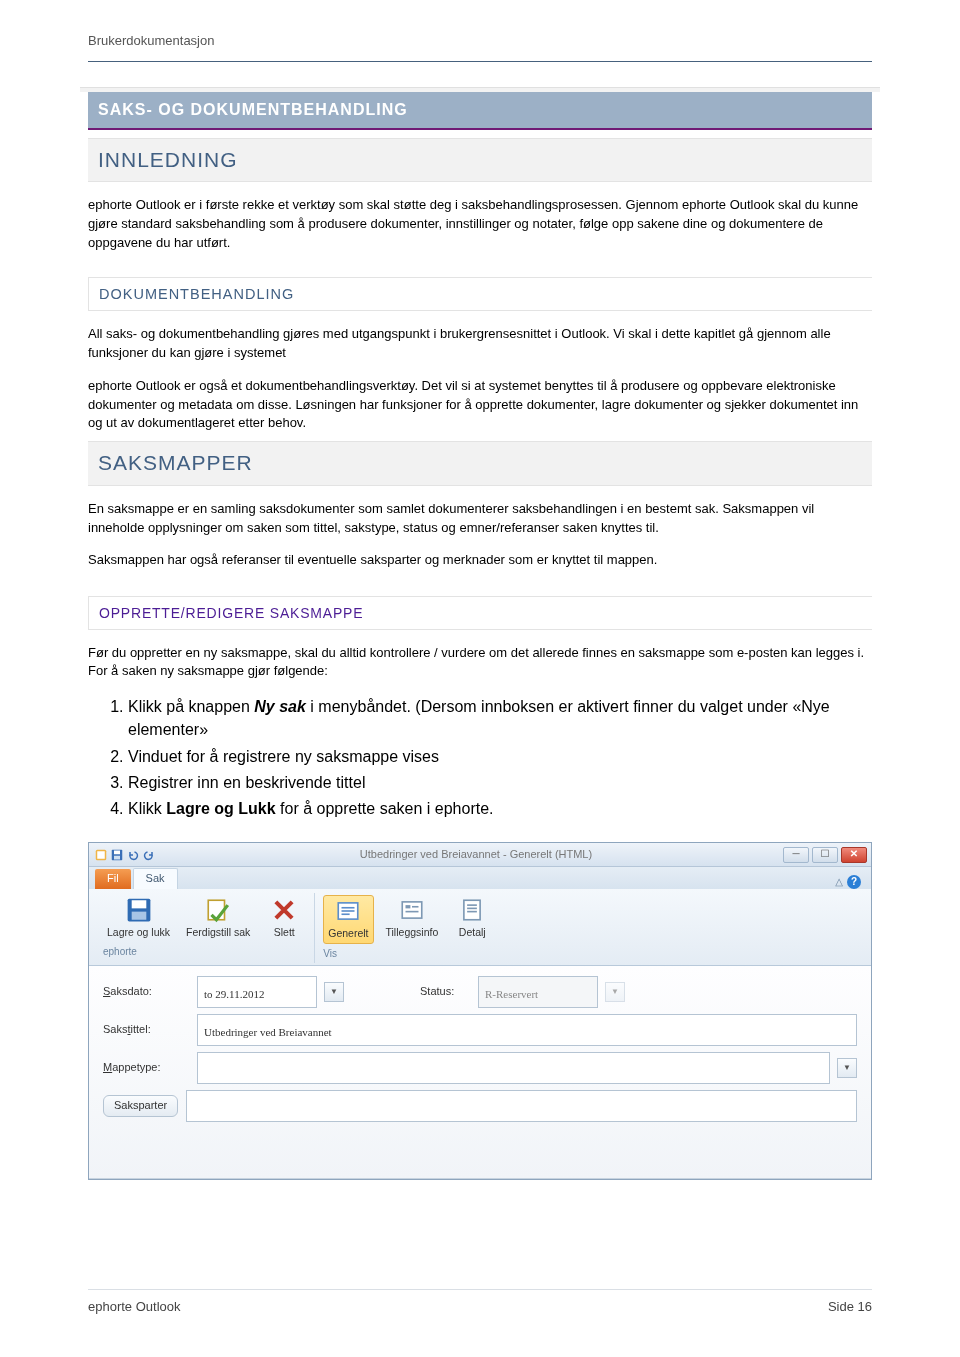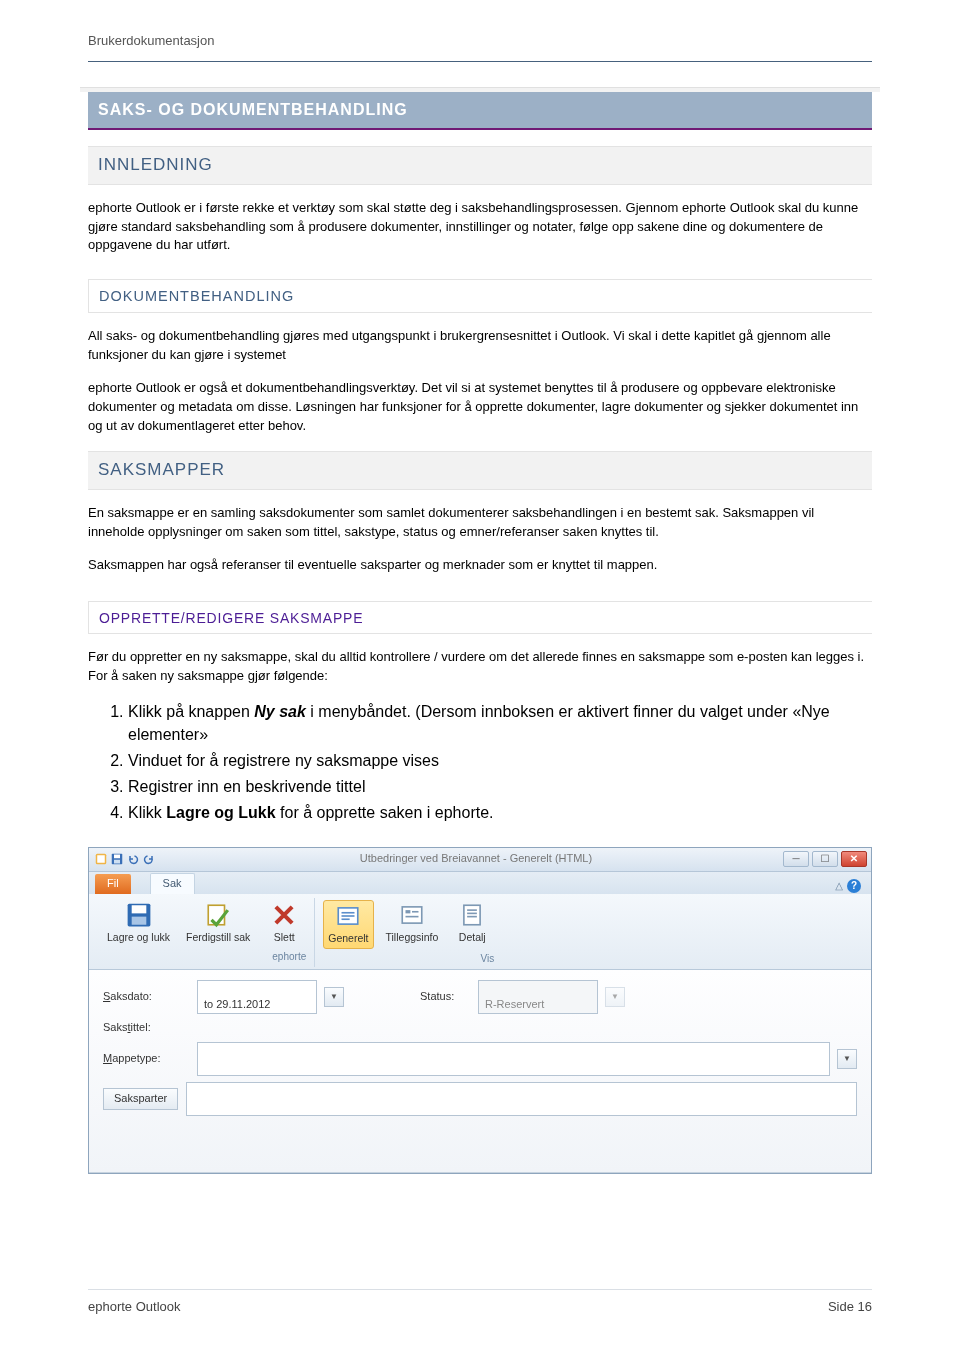--- a/index.html
+++ b/index.html
@@ -45,25 +45,25 @@
     left: -8px; right: -8px; top: -4px;
     height: 4px;
     background: #f2f2f2;
     border-top: 1px solid #e0e0e0;
   }
   .sub-band {
     background: #f2f2f2;
     border-top: 1px solid #e3e3e3;
     border-bottom: 1px solid #e3e3e3;
     color: #426083;
-    font-size: 17px;
+    font-size: 21px;
     font-weight: 500;
     letter-spacing: 1px;
     padding: 6px 10px;
-    margin-top: 16px;
+    margin-top: 8px;
   }
   .minor-heading {
     color: #426083;
     font-size: 14.5px;
     letter-spacing: 1px;
     padding: 6px 10px 6px 10px;
     margin-top: 24px;
     border-left: 1px solid #e3e3e3;
     border-top: 1px solid #e3e3e3;
     position: relative;
@@ -130,21 +130,21 @@
     font-size: 10px; color: #555;
     background: linear-gradient(#f2f6fb, #d2deeb);
     border: 1px solid #a3b8ce;
   }
   .win-btn.close {
     background: linear-gradient(#f08a7c, #cf4330);
     border-color: #a8372a; color: #fff;
     font-weight: bold;
   }
   .ribbon-tabs {
-    display: flex; gap: 19px;
+    display: flex; gap: 2px;
     background: linear-gradient(#e5edf5, #d7e3ef);
     padding: 2px 6px 0 6px;
     align-items: flex-end;
     height: 22px;
     font-size: 11px;
     color: #435a72;
   }
   .file-tab {
     background: linear-gradient(#f59d52, #e06b1f);
     color: #fff;
@@ -191,52 +191,53 @@
     min-width: 44px;
   }
   .btn-lg.sel {
     background: linear-gradient(#ffe9a3, #ffd873);
     border: 1px solid #e6b24a;
     border-radius: 3px;
   }
   .ico32 { width: 26px; height: 26px; display: flex; align-items: center; justify-content: center; }
   .grp-cap {
     font-size: 10px; color: #6b85a0; margin-top: 2px;
-    width: 100%; text-align: right;
+    width: 100%; text-align: left;
     border-top: 1px solid #d5e0eb00;
   }
   .form-area {
     background: linear-gradient(#fefeff, #f1f4f8);
     padding: 10px 14px 50px 14px;
     border-bottom: 1px solid #c7d3df;
   }
   .form-row {
     display: flex; align-items: center; gap: 8px;
     margin-bottom: 6px;
     font-size: 11px; color: #333;
   }
   .form-label { width: 86px; }
   .form-input {
     background: #fff; border: 1px solid #b5c4d3;
-    height: 32px; font-size: 11px; padding: 16px 6px;
+    height: 32px; font-size: 11px; padding: 10px 6px;
     color: #333;
+    font-family: Liberation Serif, serif;
   }
   .dd {
     display: flex; align-items: center; justify-content: center;
     width: 20px; height: 20px;
     background: linear-gradient(#fafcfe, #e2eaf2);
     border: 1px solid #b5c4d3;
     margin-left: -1px;
     font-size: 8px; color: #555;
   }
   .btn-tab {
     background: linear-gradient(#fafcfe, #e4ebf2);
     border: 1px solid #b5c4d3;
     padding: 2px 10px; font-size: 11px;
-    border-radius: 0;
+    border-radius: 6px;
   }
   .footer {
     position: absolute;
     bottom: 40px; left: 88px; right: 88px;
     display: flex; justify-content: space-between;
     font-size: 13px; color: #444;
     border-top: 1px solid #46617d33;
     padding-top: 8px;
   }
   .u { text-decoration: underline; }
@@ -406,20 +407,21 @@
         <div class="form-label"><span class="u">S</span>aksdato:</div>
         <div class="form-input" style="width:120px;">to 29.11.2012</div>
         <div class="dd">▼</div>
         <div style="width:60px;"></div>
         <div class="form-label" style="width:50px;">Status:</div>
         <div class="form-input" style="width:120px;background:#f4f6f8;color:#888;">R-Reservert</div>
         <div class="dd" style="opacity:.5;">▼</div>
       </div>
       <div class="form-row">
         <div class="form-label">Saks<span class="u">t</span>ittel:</div>
+        <div class="form-input" style="flex:1;">Utbedringer ved Breiavannet</div>
       </div>
       <div class="form-row">
         <div class="form-label"><span class="u">M</span>appetype:</div>
         <div class="form-input" style="flex:1;"></div>
         <div class="dd">▼</div>
       </div>
       <div class="form-row">
         <div class="btn-tab">Saksparter</div>
         <div class="form-input" style="flex:1;"></div>
       </div>

